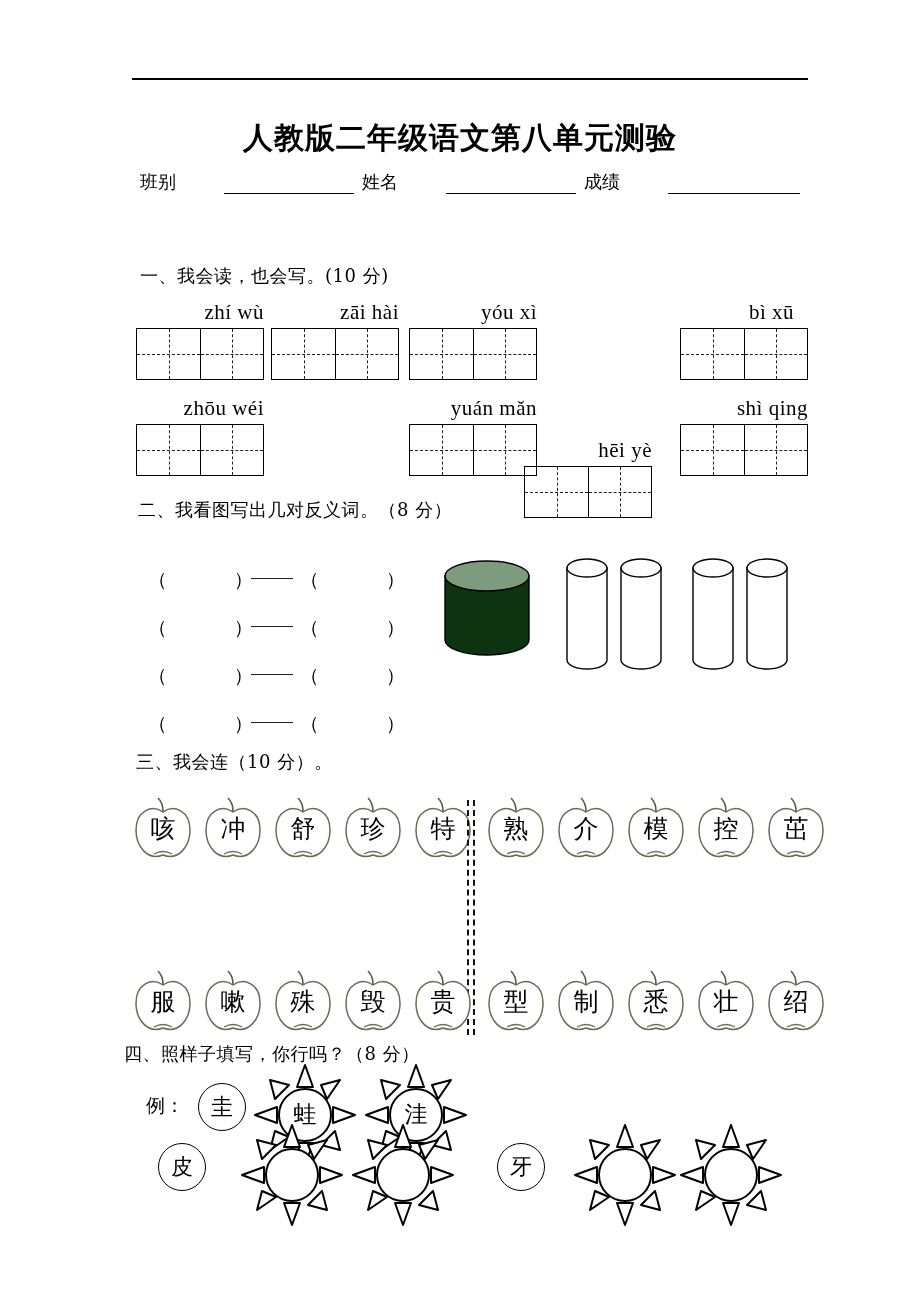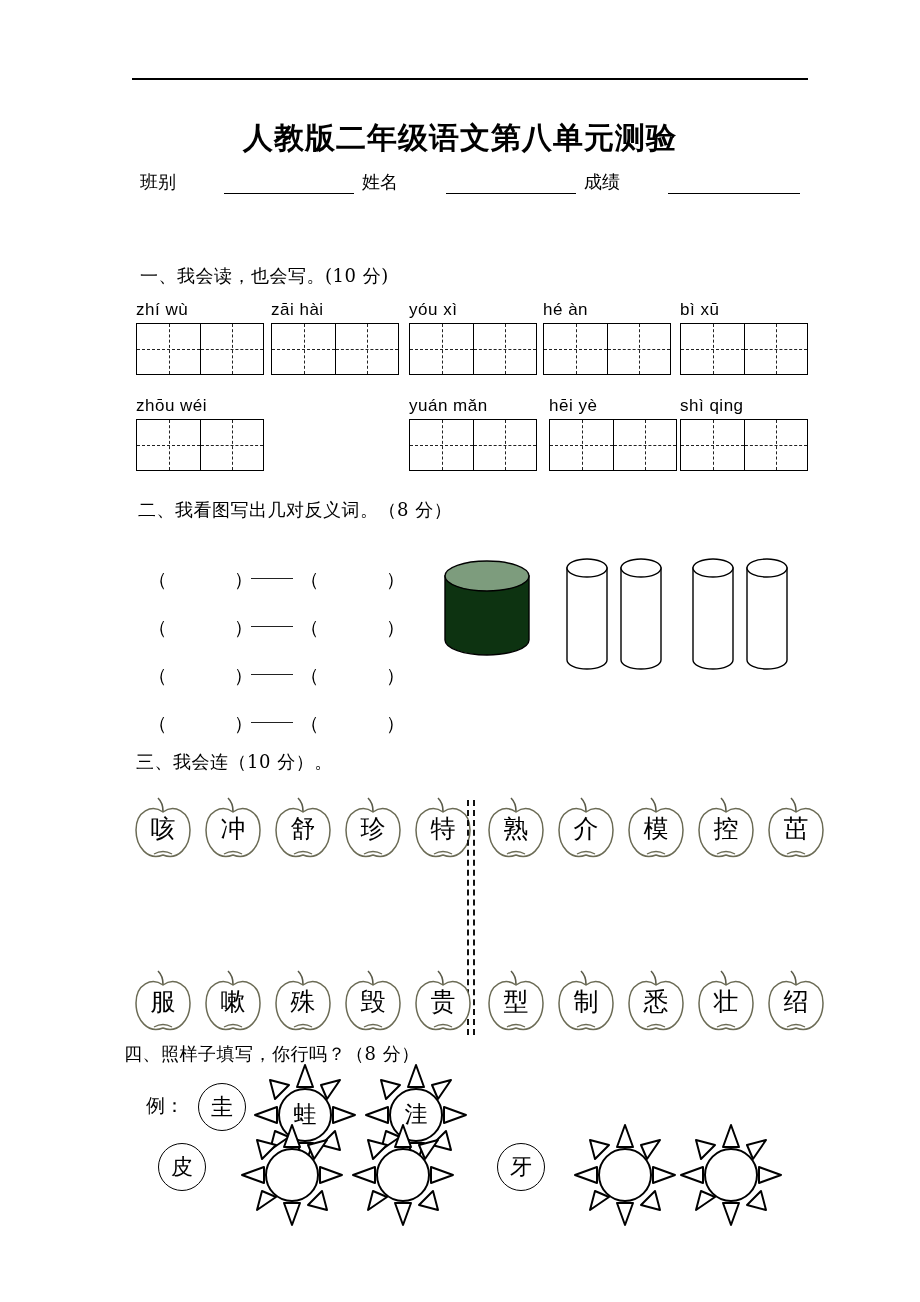--- a/index.html
+++ b/index.html
@@ -71,26 +71,26 @@
     letter-spacing: 0.5px;
   }
 
   
   .pinyin-row { position: absolute; }
   .py-group {
     position: absolute;
     text-align: center;
   }
   .py-text {
-    font-family: Liberation Sans, sans-serif;
-    font-size: 17px;
+    font-family: Liberation Serif, serif;
+    font-size: 21px;
     letter-spacing: 0.5px;
     white-space: nowrap;
     margin-bottom: 3px;
-    text-align: left;
+    text-align: right;
   }
   .tzg {
     display: flex;
     border: 1.6px solid #000;
     width: 128px;
     height: 52px;
     box-sizing: border-box;
     margin: 0 auto;
   }
   .tzg .cell {
@@ -246,27 +246,20 @@
           <div class="cell"></div>
         </div>
     </div>
     <div class="py-group" style="left:409px; width:128px;">
       <div class="py-text">yóu xì</div>
       <div class="tzg">
           <div class="cell"></div>
           <div class="cell"></div>
         </div>
     </div>
-    <div class="py-group" style="left:543px; width:128px;">
-      <div class="py-text">hé àn</div>
-      <div class="tzg">
-          <div class="cell"></div>
-          <div class="cell"></div>
-        </div>
-    </div>
     <div class="py-group" style="left:680px; width:114px;">
       <div class="py-text">bì xū</div>
       <div class="tzg">
           <div class="cell"></div>
           <div class="cell"></div>
         </div>
     </div>
   </div>
 
   <div class="pinyin-row" style="left:0; top:396px; width:920px; height:80px;">
@@ -277,21 +270,21 @@
           <div class="cell"></div>
         </div>
     </div>
     <div class="py-group" style="left:409px; width:128px;">
       <div class="py-text">yuán mǎn</div>
       <div class="tzg">
           <div class="cell"></div>
           <div class="cell"></div>
         </div>
     </div>
-    <div class="py-group" style="left:549px; width:128px;">
+    <div class="py-group" style="left:524px; width:128px;margin-top:42px;">
       <div class="py-text">hēi yè</div>
       <div class="tzg">
           <div class="cell"></div>
           <div class="cell"></div>
         </div>
     </div>
     <div class="py-group" style="left:680px; width:128px;">
       <div class="py-text">shì qing</div>
       <div class="tzg">
           <div class="cell"></div>

